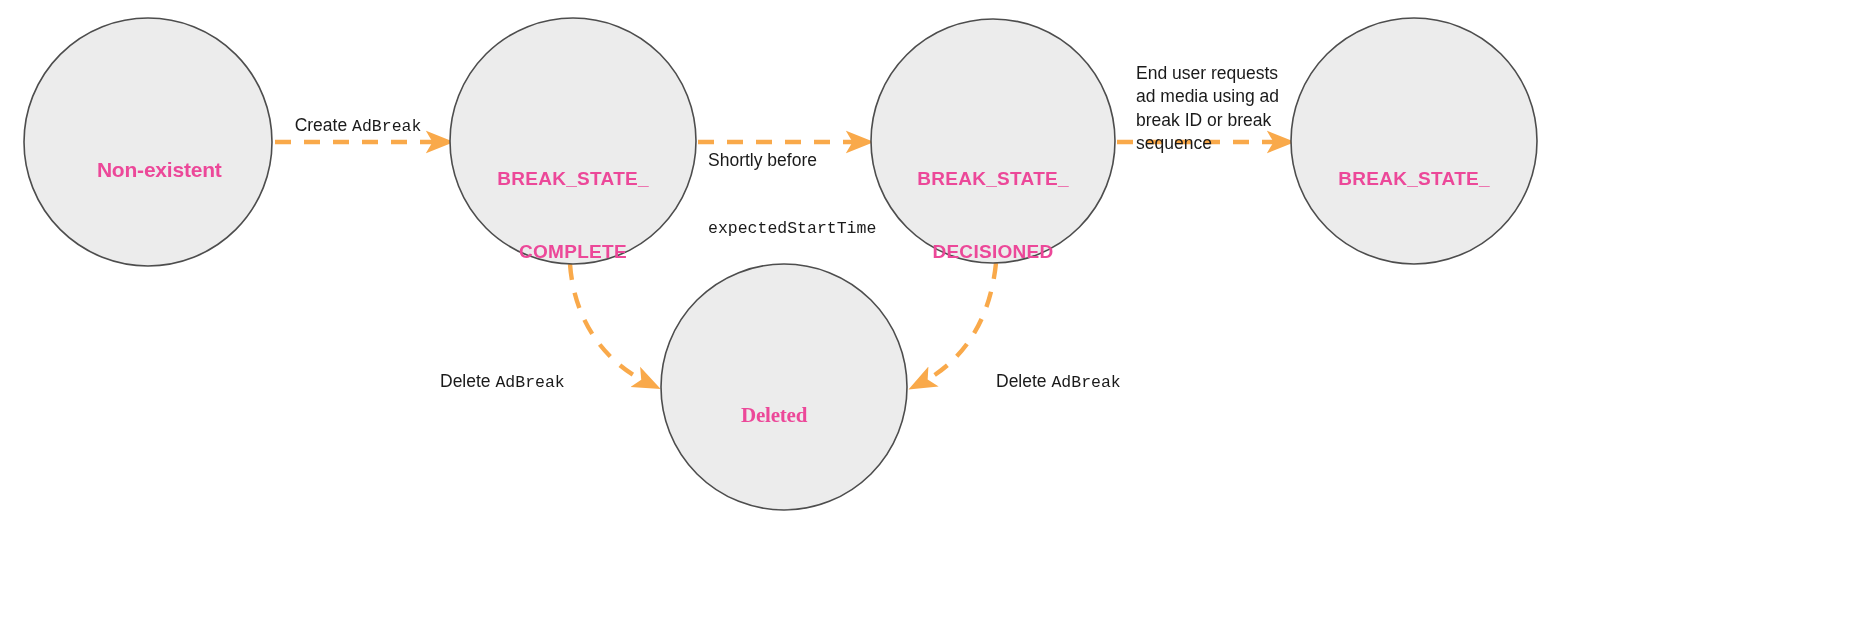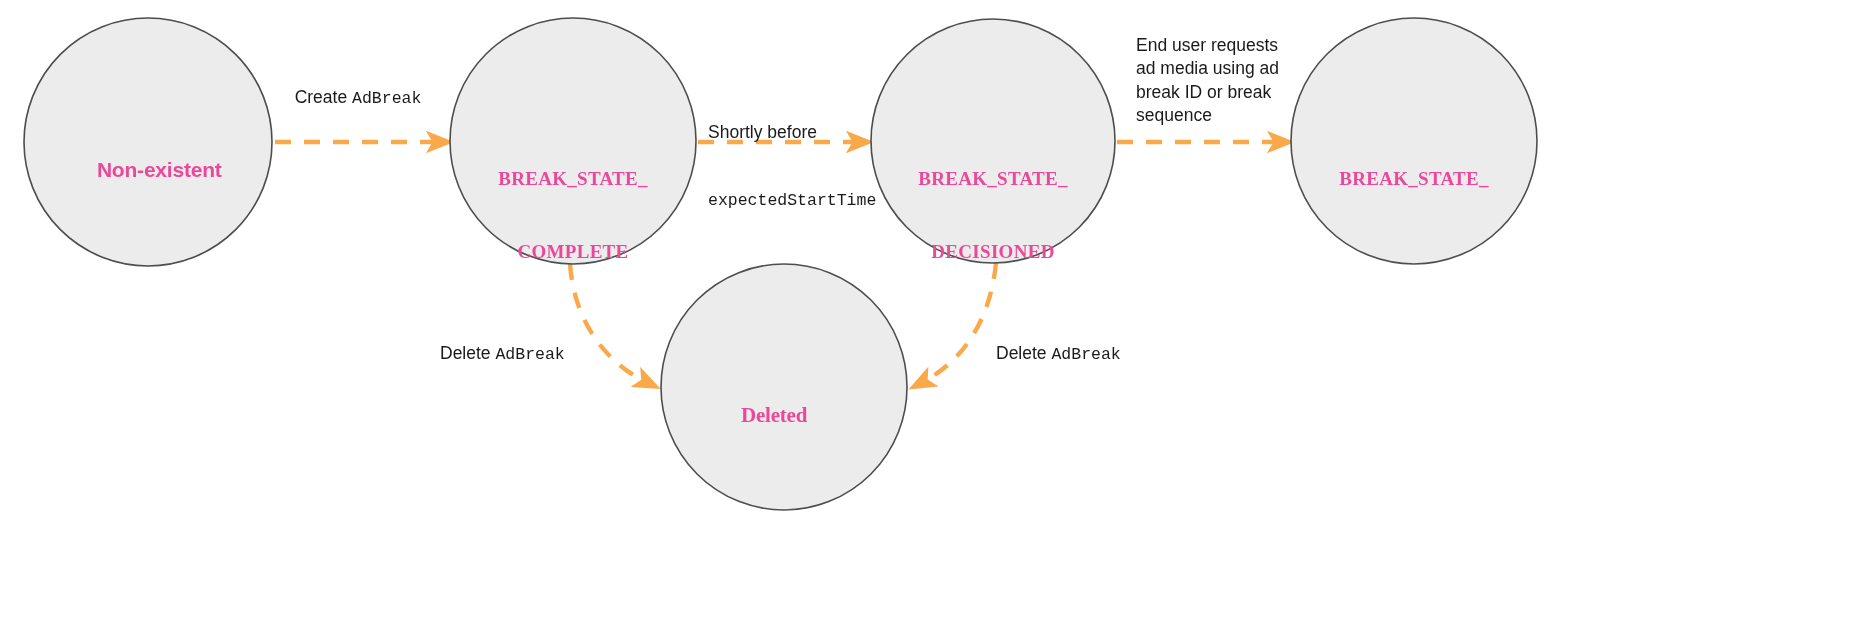--- a/index.html
+++ b/index.html
@@ -40,32 +40,33 @@
     line-height: 1.28;
     pointer-events: none;
     white-space: pre;
   }
   .node-label.sans {
     font-family: "Liberation Sans", sans-serif;
     font-size: 21px;
     letter-spacing: -0.2px;
   }
   .node-label.mono {
-    font-family: Liberation Serif, serif;
+    font-family: Liberation Sans, sans-serif;
     font-size: 19px;
     letter-spacing: 0.3px;
   }
   .edge-label {
     position: absolute;
     color: #1a1a1a;
     font-family: "Liberation Sans", sans-serif;
     font-size: 17.5px;
     line-height: 1.33;
     white-space: pre;
     pointer-events: none;
+    margin-top: 28px;
   }
   .edge-label .mono {
     font-family: "Liberation Mono", "DejaVu Sans Mono", monospace;
     font-size: 16.5px;
   }
   .edge-label.center { text-align: center; }
   .edge-label.left   { text-align: left; }
 </style>
 </head>
 <body>

